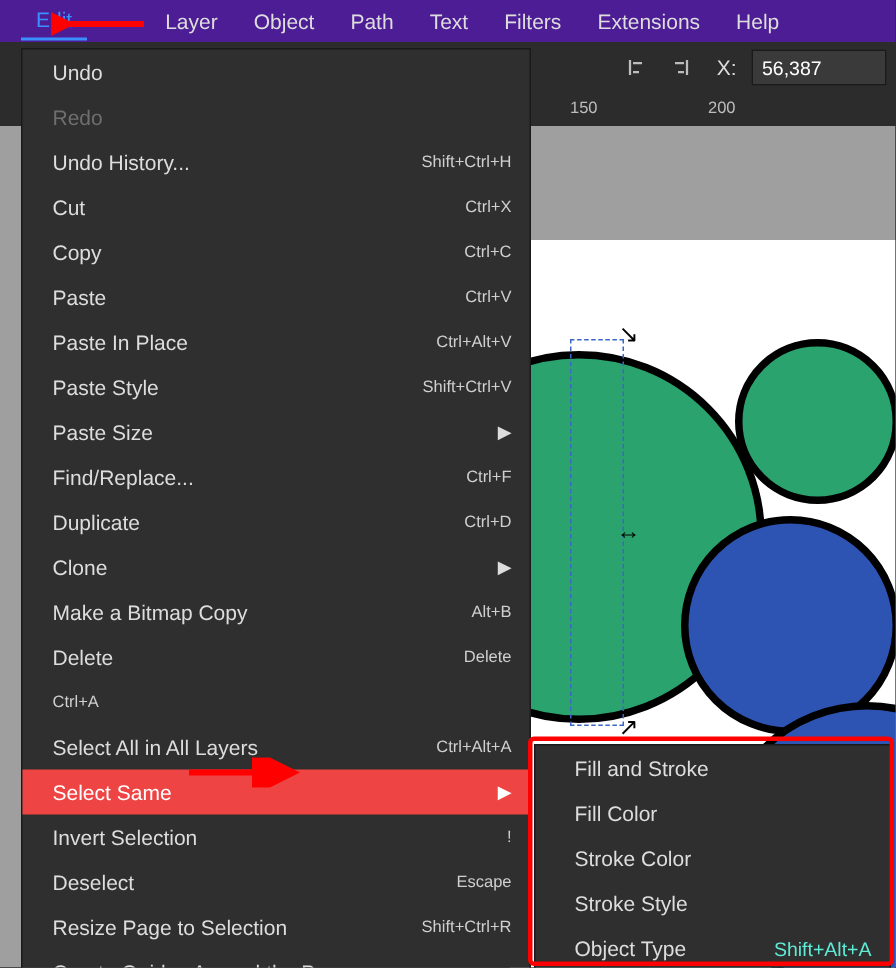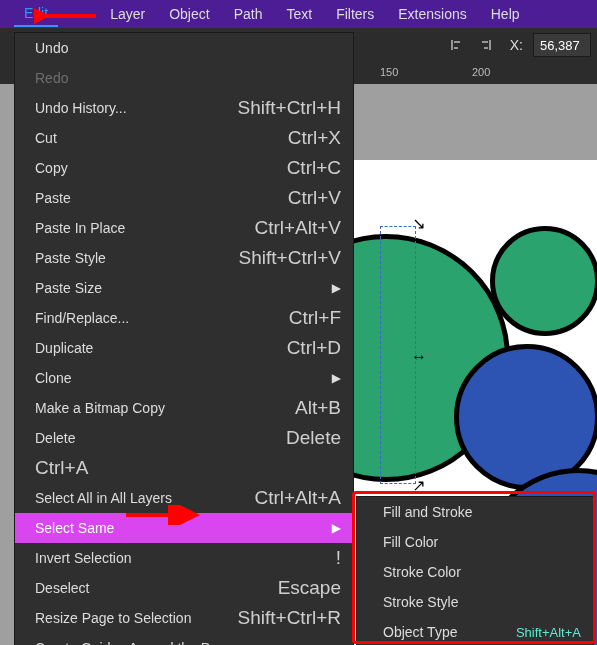--- a/index.html
+++ b/index.html
@@ -44,24 +44,24 @@
   .menu .row {
     display: flex;
     align-items: center;
     height: 30px;
     padding-left: 20px;
     padding-right: 12px;
     color: #ddd;
     font-size: 14px;
   }
   .menu .row .label { flex: 1; }
-  .menu .row .accel { color: #cfcfcf; font-size: 19px; }
+  .menu .row .accel { color: #cfcfcf; font-size: 11px; }
   .menu .row.disabled { color: #6e6e6e; }
   .menu .row.disabled .accel { color: #6e6e6e; }
-  .menu .row.highlight { background: #d946ef; color: #fff; }
+  .menu .row.highlight { background: #ef4444; color: #fff; }
   .menu .row .sub-arrow { margin-left: auto; font-size: 12px; color: #ddd; }
   .menu .row.highlight .sub-arrow { color: #fff; }
 
   
   .submenu {
     position: absolute;
     top: 496px;
     left: 356px;
     width: 238px;
     background: #2f2f2f;
@@ -117,21 +117,21 @@
     padding-right: 6px;
     z-index: 10;
   }
   .toolbar .tbtn { width: 18px; height: 18px; display:flex; align-items:center; justify-content:center; color:#bdbdbd; }
   .toolbar .coord-label { color: #ddd; margin-left: 6px; }
   .toolbar .coord-field {
     background: #3a3a3a;
     border: 1px solid #1a1a1a;
     color: #fff;
     height: 24px;
-    width: 58px;
+    width: 90px;
     padding: 2px 6px;
     font-size: 13px;
   }
 
   
   .ruler {
     position: absolute;
     top: 62px;
     left: 0;
     right: 0;

